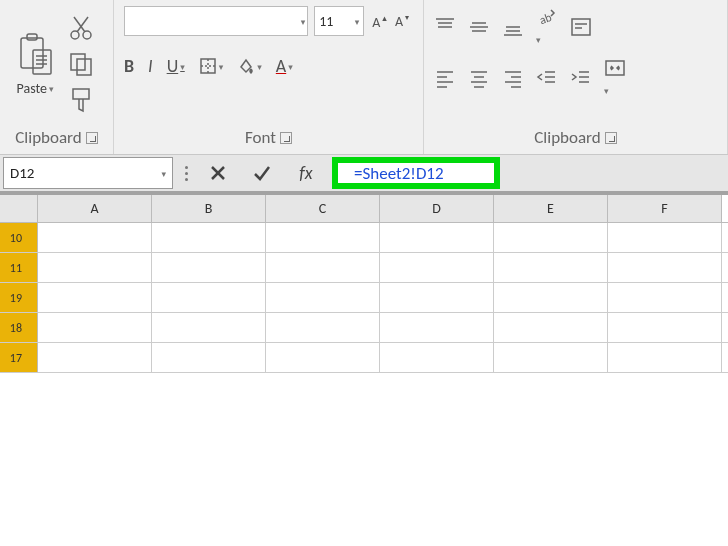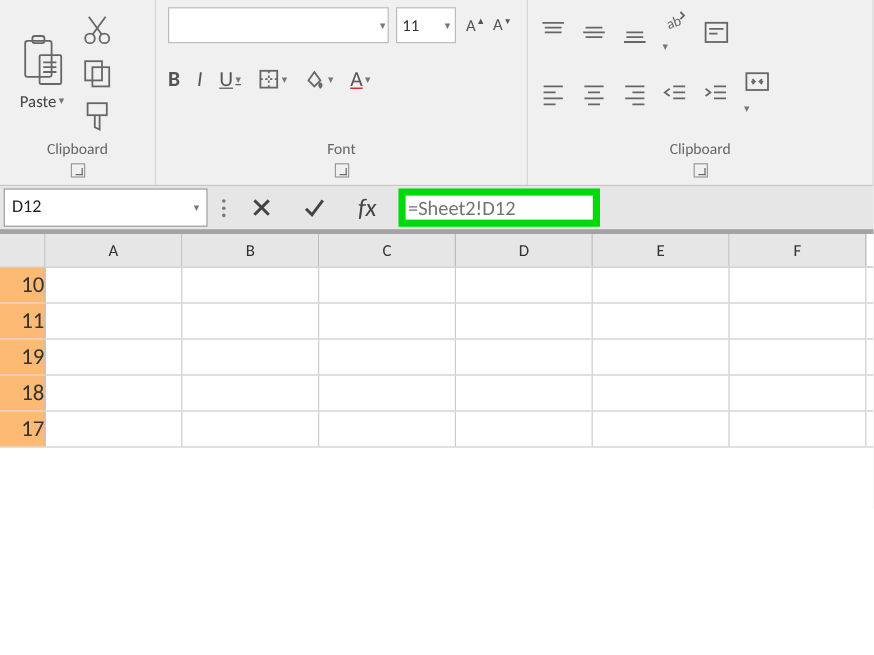--- a/index.html
+++ b/index.html
@@ -1,26 +1,26 @@
 <!DOCTYPE html>
 <html><head>
 <meta charset="utf-8">
 <style>
 * { margin: 0; padding: 0; box-sizing: border-box; font-family: "Segoe UI", Calibri, Arial, sans-serif; }
 body { width: 728px; height: 546px; background: #e6e6e6; overflow: hidden; position: relative; }
 
 
 .ribbon { background: #f0f0f0; border-bottom: 1px solid #c8c8c8; height: 155px; display: flex; }
 .ribbon-group { border-right: 1px solid #d4d4d4; display: flex; flex-direction: column; justify-content: space-between; height: 100%; }
-.ribbon-group-title { text-align: center; font-size: 13px; color: #666; padding: 2px 0 6px; display: flex; align-items: center; justify-content: center; gap: 4px; flex-direction: column; }
+.ribbon-group-title { text-align: center; font-size: 17px; color: #666; padding: 2px 0 6px; display: flex; align-items: center; justify-content: center; gap: 4px; }
 .dialog-launcher { width: 12px; height: 12px; border: 1px solid #999; position: relative; display: inline-block; }
 .dialog-launcher::after { content: ''; position: absolute; right: 1px; bottom: 1px; width: 5px; height: 5px; border-right: 1px solid #666; border-bottom: 1px solid #666; }
 
 
-.clipboard-group { width: 130px; padding: 6px 6px 0; }
+.clipboard-group { width: 114px; padding: 6px 6px 0; }
 .clipboard-content { display: flex; gap: 4px; height: 116px; }
 .paste-btn { width: 58px; display: flex; flex-direction: column; align-items: center; justify-content: center; gap: 4px; }
 .paste-btn svg { width: 40px; height: 44px; }
 .paste-label { font-size: 14px; color: #444; display: flex; align-items: center; gap: 2px; }
 .clip-side { display: flex; flex-direction: column; gap: 10px; justify-content: center; }
 .clip-side svg { width: 26px; height: 26px; }
 
 
 .font-group { width: 310px; padding: 6px 10px 0; }
 .font-row1 { display: flex; gap: 6px; margin-bottom: 12px; align-items: center; }
@@ -38,32 +38,32 @@
 .alignment-group { flex: 1; padding: 6px 10px 0; }
 .align-row1 { display: flex; gap: 12px; margin-bottom: 10px; align-items: center; }
 .align-row2 { display: flex; gap: 12px; align-items: center; }
 .align-icon svg { width: 22px; height: 22px; display: block; }
 
 
 .formula-area { display: flex; align-items: center; height: 40px; background: #e6e6e6; padding: 4px 3px; gap: 8px; border-bottom: 4px solid #a3a3a3; }
 .name-box { width: 170px; height: 32px; background: #fff; border: 1px solid #999; display: flex; align-items: center; justify-content: space-between; padding: 0 6px; font-size: 15px; color: #222; }
 .fbar-btn { width: 36px; height: 32px; display: flex; align-items: center; justify-content: center; color: #555; }
 .fbar-btn svg { width: 20px; height: 20px; }
-.formula-display { height: 32px; background: #fff; border: 6px solid #00d90a; display: flex; align-items: center; padding: 0 2px; font-size: 17px; color: #737373; min-width: 168px; }
+.formula-display { height: 32px; background: #fff; border: 6px solid #00d90a; display: flex; align-items: center; padding: 0 16px; font-size: 17px; color: #1d4ed8; min-width: 168px; }
 .vdots { display: flex; flex-direction: column; gap: 3px; padding: 0 4px; }
 .vdots span { width: 3px; height: 3px; background: #777; border-radius: 50%; }
-.fx-label { font-style: italic; font-size: 21px; color: #444; font-family: "Cambria Math", serif; }
+.fx-label { font-style: italic; font-size: 18px; color: #444; font-family: "Cambria Math", serif; }
 
 
 .grid-area { background: #fff; height: 351px; overflow: hidden; }
 .col-headers { display: flex; height: 28px; border-bottom: 1px solid #bbb; }
 .corner { width: 38px; background: #e6e6e6; border-right: 1px solid #bbb; }
 .col-h { flex: 1; min-width: 114px; max-width: 114px; background: #e6e6e6; border-right: 1px solid #bbb; display: flex; align-items: center; justify-content: center; font-size: 14px; color: #333; }
 .row { display: flex; height: 30px; border-bottom: 1px solid #ccc; }
-.row-h { width: 38px; background: #fdba74; border-right: 1px solid #bbb; display: flex; align-items: center; justify-content: flex-end; padding-right: 0; font-size: 19px; color: #333; }
+.row-h { width: 38px; background: #eab308; border-right: 1px solid #bbb; display: flex; align-items: center; justify-content: flex-end; padding-right: 15px; font-size: 12px; color: #333; }
 .cell { flex: 1; min-width: 114px; max-width: 114px; border-right: 1px solid #ccc; position: relative; }
 
 
 .hl-cell-border { position: absolute; top: -6px; left: -6px; right: -6px; bottom: -6px; border: 10px solid #00d90a; z-index: 5; pointer-events: none; }
 .marching-ants { position: absolute; top: 2px; left: 2px; right: 2px; bottom: 2px; border: 2px dashed #333; z-index: 6; background: #fff; }
 
 
 .ic { stroke: #666; stroke-width: 1.5; fill: none; }
 </style>
 </head>

